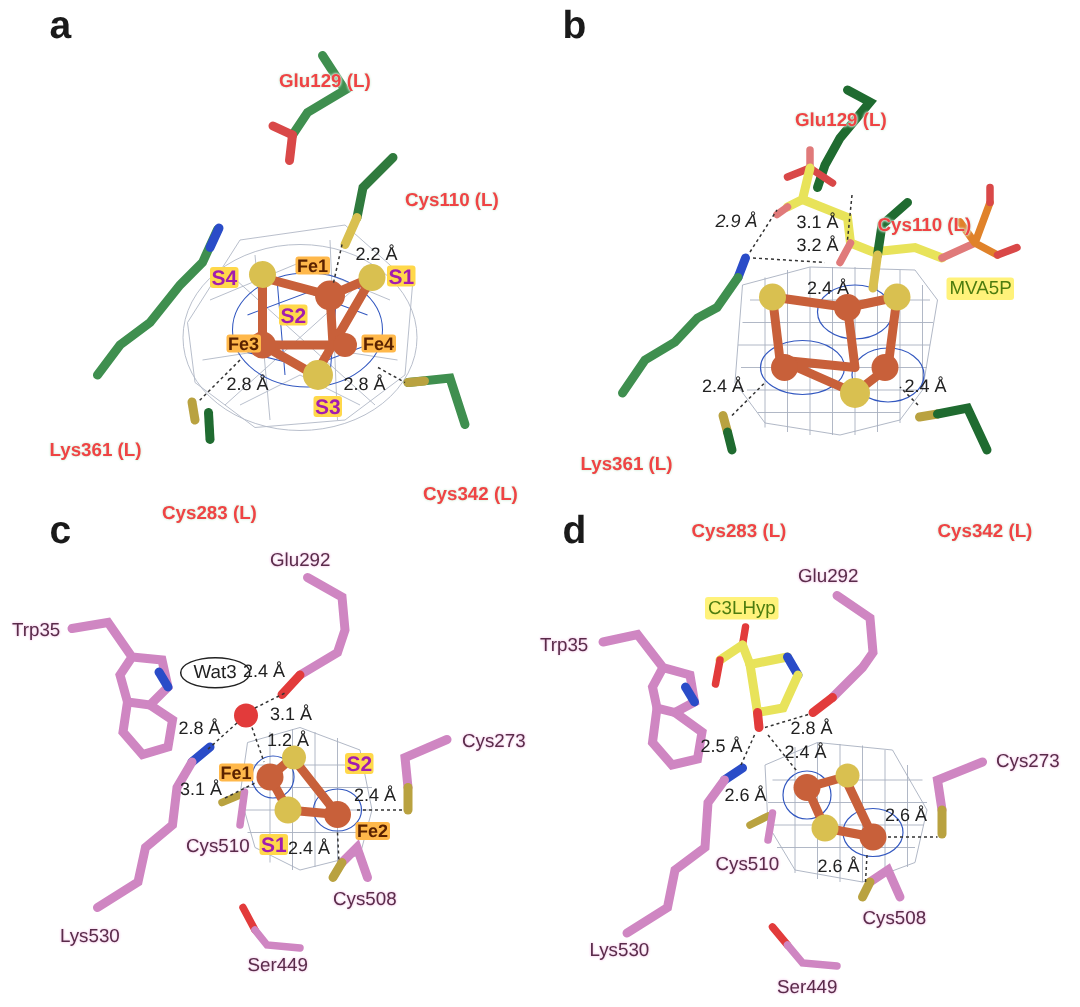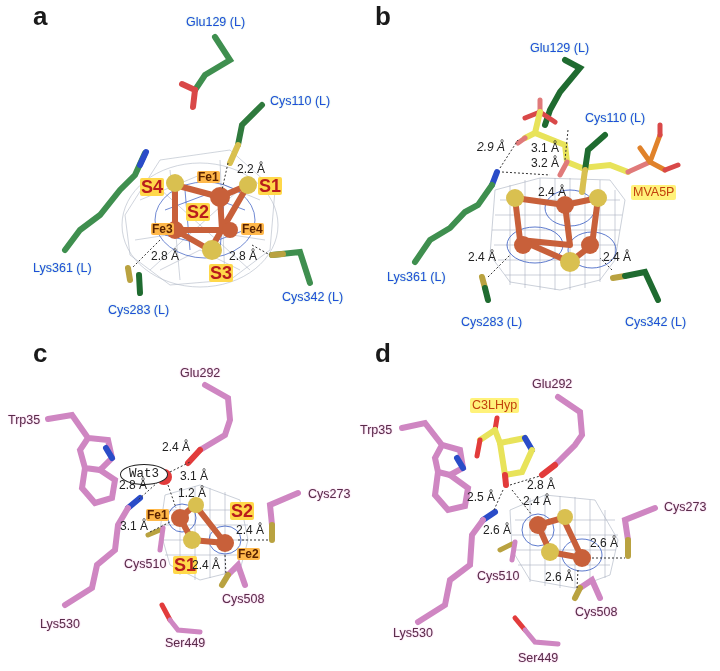--- a/index.html
+++ b/index.html
@@ -3,28 +3,28 @@
 <meta charset="utf-8">
 <style>
   html, body { margin: 0; padding: 0; background: #ffffff; }
   body { width: 720px; height: 671px; position: relative; overflow: hidden;
          font-family: "Liberation Sans", sans-serif; }
   .panel { position: absolute; width: 360px; height: 335px; }
   .panel svg { position: absolute; left: 0; top: 0; }
   .panel-letter { position: absolute; font-family: "Liberation Sans", sans-serif;
                   font-weight: bold; font-size: 26px; color: #1a1a1a; line-height: 1; }
   .lbl { position: absolute; font-size: 12.5px; white-space: nowrap; line-height: 1; }
-  .lbl-green { color: #1d4ed8; font-weight: normal;
-               text-shadow: 0 0 2px #dff3e6, 0 0 2px #dff3e6, 0 0 1px #dff3e6; }
+  .lbl-green { color: #ef4444; font-weight: bold;
+               text-shadow: 0 0 2px #dff3e6, 0 0 2px #dff3e6, 0 0 1px #dff3e6; margin-top: 32px; }
   .lbl-pink { color: #5a2b4a; text-shadow: 0 0 2px #f6d6ee, 0 0 2px #f6d6ee, 0 0 1px #f6d6ee; }
-  .lbl-atom { color: #b91c1c; font-weight: bold; background: #ffd84a; padding: 0 1px;
-              border-radius: 2px; font-size: 18px; }
+  .lbl-atom { color: #a21caf; font-weight: bold; background: #ffd84a; padding: 0 1px;
+              border-radius: 2px; font-size: 14px; }
   .lbl-atom-orange { color: #5a2200; font-weight: bold; background: #ffb84a; padding: 0 1px;
                      border-radius: 2px; font-size: 12px; }
-  .lbl-ligand { color: #c2410c; background: #fff27a; padding: 1px 2px; border-radius: 2px; font-size: 12.5px; }
+  .lbl-ligand { color: #4d7c0f; background: #fff27a; padding: 1px 2px; border-radius: 2px; font-size: 12.5px; }
   .dist { position: absolute; font-size: 12px; color: #222; white-space: nowrap; line-height: 1; }
   .wat { position: absolute; font-size: 12.5px; color: #222; border: 1px solid #222;
          border-radius: 50%; padding: 3px 8px; background: #fff; line-height: 1; }
 </style>
 </head>
 <body>
 
 <div class="panel" style="left:0;top:0;">
   <svg width="360" height="335">
 
@@ -249,21 +249,21 @@
     </g>
   </svg>
   <div class="panel-letter" style="left:33px;top:0px;">c</div>
   <div class="lbl lbl-pink" style="left:180px;top:27px;">Glu292</div>
   <div class="lbl lbl-pink" style="left:8px;top:74px;">Trp35</div>
   <div class="lbl lbl-pink" style="left:308px;top:148px;">Cys273</div>
   <div class="lbl lbl-pink" style="left:124px;top:218px;">Cys510</div>
   <div class="lbl lbl-pink" style="left:222px;top:253px;">Cys508</div>
   <div class="lbl lbl-pink" style="left:40px;top:278px;">Lys530</div>
   <div class="lbl lbl-pink" style="left:165px;top:297px;">Ser449</div>
-  <div class="wat" style="left:120px;top:124px;font-family:Liberation Mono, monospace;">Wat3</div>
+  <div class="wat" style="left:120px;top:98px;">Wat3</div>
   <div class="lbl lbl-atom-orange" style="left:146px;top:169px;">Fe1</div>
   <div class="lbl lbl-atom-orange" style="left:237px;top:208px;text-align:center;">Fe2</div>
   <div class="lbl lbl-atom" style="left:173px;top:216px;">S1</div>
   <div class="lbl lbl-atom" style="left:230px;top:162px;">S2</div>
   <div class="dist" style="left:162px;top:101px;">2.4 Å</div>
   <div class="dist" style="left:180px;top:130px;">3.1 Å</div>
   <div class="dist" style="left:119px;top:139px;">2.8 Å</div>
   <div class="dist" style="left:178px;top:147px;">1.2 Å</div>
   <div class="dist" style="left:120px;top:180px;">3.1 Å</div>
   <div class="dist" style="left:236px;top:184px;">2.4 Å</div>

